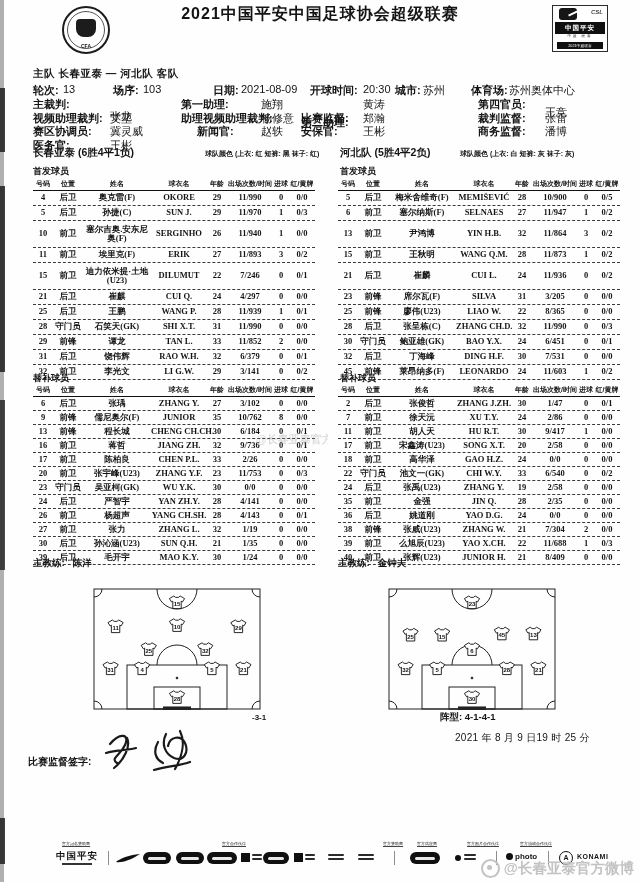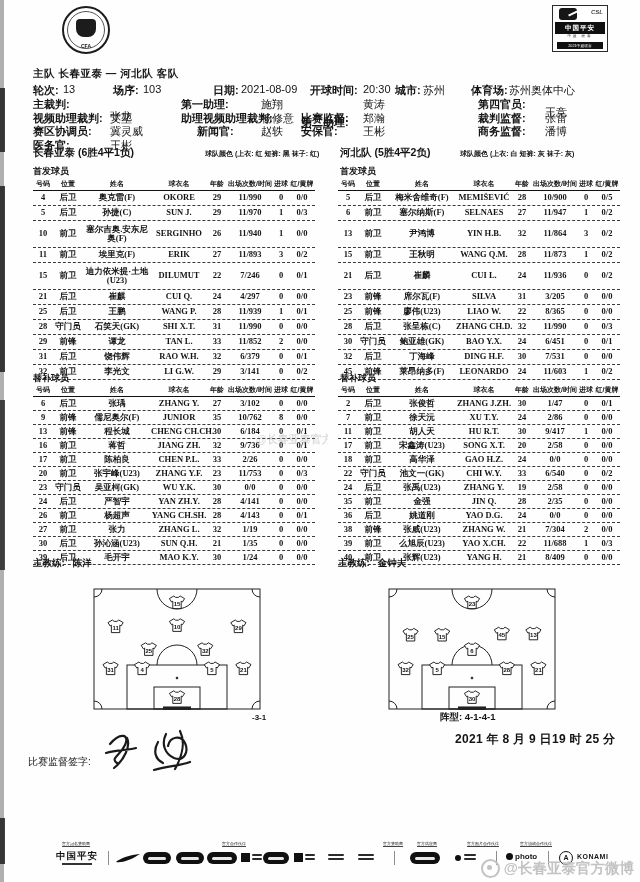--- a/index.html
+++ b/index.html
@@ -44,22 +44,22 @@
   .subs .prow{height:13px;}
   .c{text-align:center;line-height:1.1;white-space:nowrap;overflow:visible;}
   .c-name{white-space:normal;word-break:break-all;}
 
   .coach{position:absolute;top:557px;font-size:9.5px;font-weight:bold;}
   .coach span{margin-right:8px;}
 
   .pitch{position:absolute;top:588px;}
   .flabel-home{position:absolute;left:252px;top:713px;font-size:8px;font-weight:bold;}
   .flabel-away{position:absolute;left:440px;top:711px;font-size:9.5px;font-weight:bold;}
-  .dateline{position:absolute;left:455px;top:731px;font-size:12px;font-weight:bold;letter-spacing:.3px;}
-  .sig-label{position:absolute;left:28px;top:755px;font-size:10px;font-weight:normal;}
+  .dateline{position:absolute;left:455px;top:731px;font-size:10px;font-weight:normal;letter-spacing:.3px;}
+  .sig-label{position:absolute;left:28px;top:755px;font-size:10px;font-weight:bold;}
   .sig{position:absolute;left:96px;top:722px;}
 
   .tierzone{position:absolute;top:841px;left:0;width:640px;height:8px;}
   .tier{position:absolute;font-size:4px;color:#222;border-bottom:.5px solid #444;white-space:nowrap;}
   .logos{position:absolute;top:850px;left:0;width:640px;height:20px;}
   .sep{position:absolute;top:1px;width:1px;height:14px;background:#8d8d8d;}
   .pingan{position:absolute;left:56px;top:0;font-size:9.5px;font-weight:bold;letter-spacing:1px;}
   .pingan-sub{position:absolute;left:62px;top:13px;width:30px;height:2px;background:#333;}
   .pill{position:absolute;top:2px;height:12px;background:#101010;border-radius:6px;}
   .pill i{display:block;height:3px;margin:4.5px 5px 0;background:#fff;opacity:.9;border-radius:1.5px;}
@@ -82,20 +82,21 @@
 <body>
 
 <div class="page">
 
   <div class="edge" style="top:0;height:882px;opacity:.35;"></div>
   <div class="edge" style="top:88px;height:64px;opacity:.85;width:5px;"></div>
   <div class="edge" style="top:186px;height:186px;opacity:.85;width:5px;"></div>
   <div class="edge" style="top:400px;height:170px;opacity:.8;width:5px;"></div>
   <div class="edge" style="top:818px;height:46px;opacity:.85;width:5px;"></div>
 
+  <div class="title">2021中国平安中国足球协会超级联赛</div>
 
   <div class="crest">
     <div class="crest-inner"></div>
     <div class="crest-core"></div>
     <div class="crest-cfa">CFA</div>
   </div>
 
   <div class="badge">
     <div class="badge-glyph">
         <div class="badge-slash"></div>
@@ -665,21 +666,21 @@
           <span class="c c-jersey">YAO X.CH.</span>
           <span class="c c-age">22</span>
           <span class="c c-apps">11/688</span>
           <span class="c c-goals">1</span>
           <span class="c c-cards">0/3</span>
         </div>
         <div class="prow">
           <span class="c c-no">40</span>
           <span class="c c-pos">前卫</span>
           <span class="c c-name">张辉(U23)</span>
-          <span class="c c-jersey">YANG H.</span>
+          <span class="c c-jersey">JUNIOR H.</span>
           <span class="c c-age">21</span>
           <span class="c c-apps">8/409</span>
           <span class="c c-goals">0</span>
           <span class="c c-cards">0/0</span>
         </div>
       </div>
   </div>
 
   <div class="coach" style="left:33px;">
     <span>主教练:</span><span>陈洋</span>

